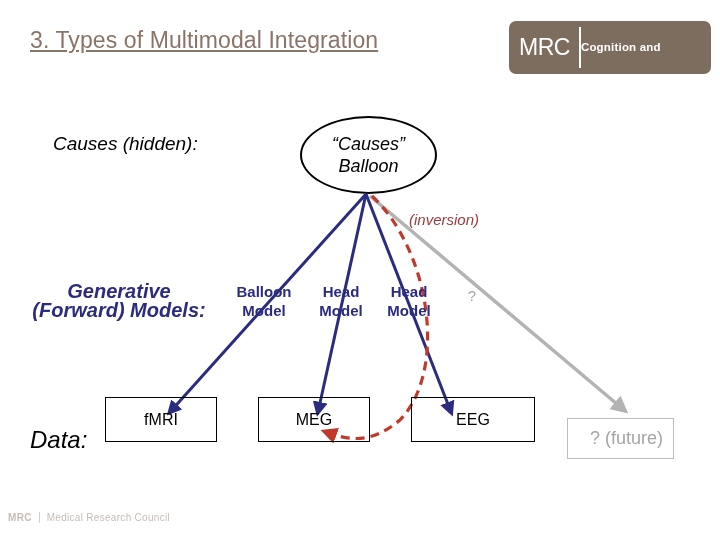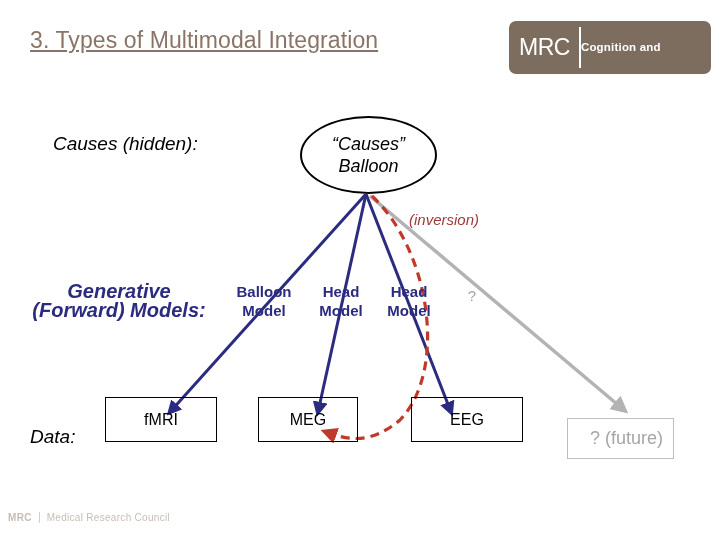--- a/index.html
+++ b/index.html
@@ -82,21 +82,21 @@
     text-align: center;
     font-size: 20px;
     line-height: 19px;
     color: #2b2b7f;
     font-weight: 700;
     white-space: normal;
   }
   #label-data {
     left: 30px;
     top: 426px;
-    font-size: 19px;
+    font-size: 24px;
     color: #000000;
   }
 
   
   #neural-ellipse {
     position: absolute;
     left: 300px;
     top: 116px;
     width: 137px;
     height: 78px;
@@ -161,22 +161,22 @@
   .data-box.solid {
     border: 1.5px solid #000000;
     color: #000000;
   }
   .data-box.ghost {
     border: 1px solid #bdbdbd;
     color: #a6a6a6;
     padding-left: 12px;
   }
   #box-fmri   { left: 105px; width: 112px; }
-  #box-meg    { left: 258px; width: 100px; }
-  #box-eeg    { left: 411px; width: 112px; }
+  #box-meg    { left: 258px; width: 112px; }
+  #box-eeg    { left: 411px; width: 124px; }
   #box-future { left: 567px; width: 107px; top: 418px; height: 41px; font-size: 18px; }
 
   
   #footer {
     position: absolute;
     left: 8px;
     top: 512px;
     display: flex;
     align-items: center;
     color: #c8bdb5;

